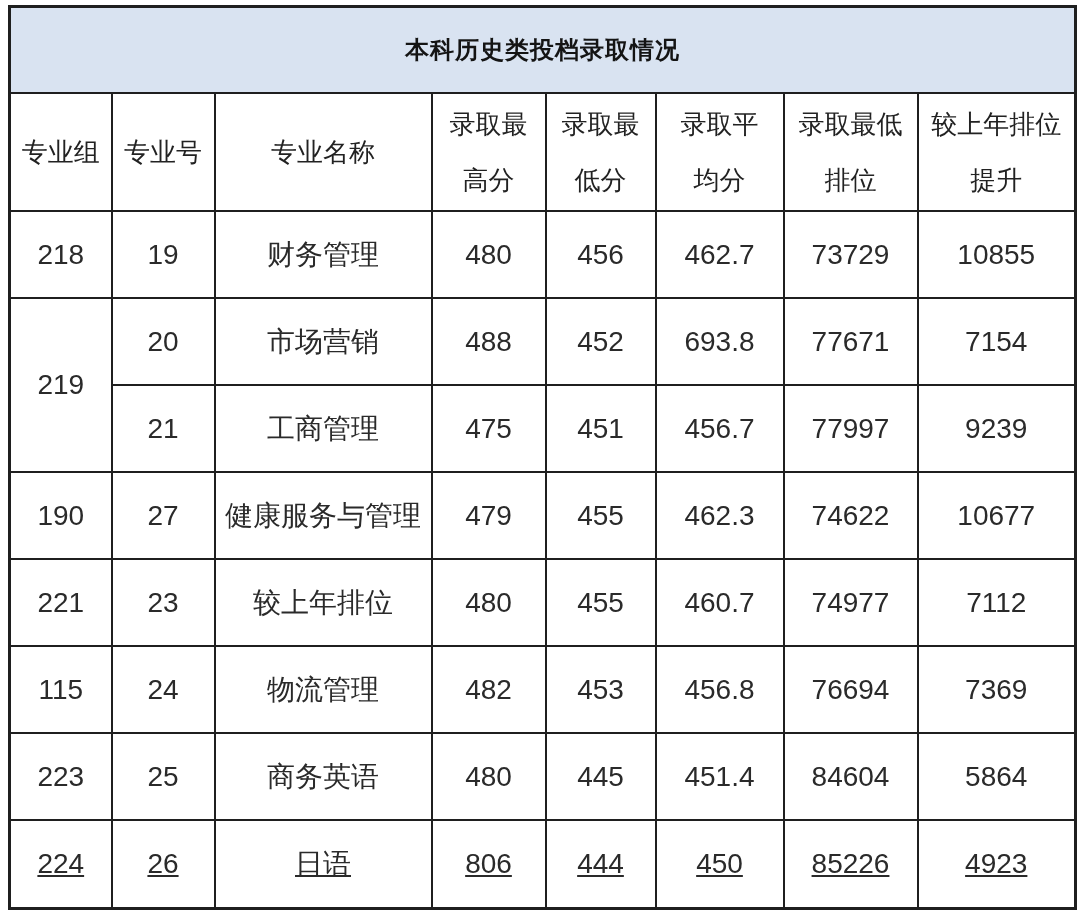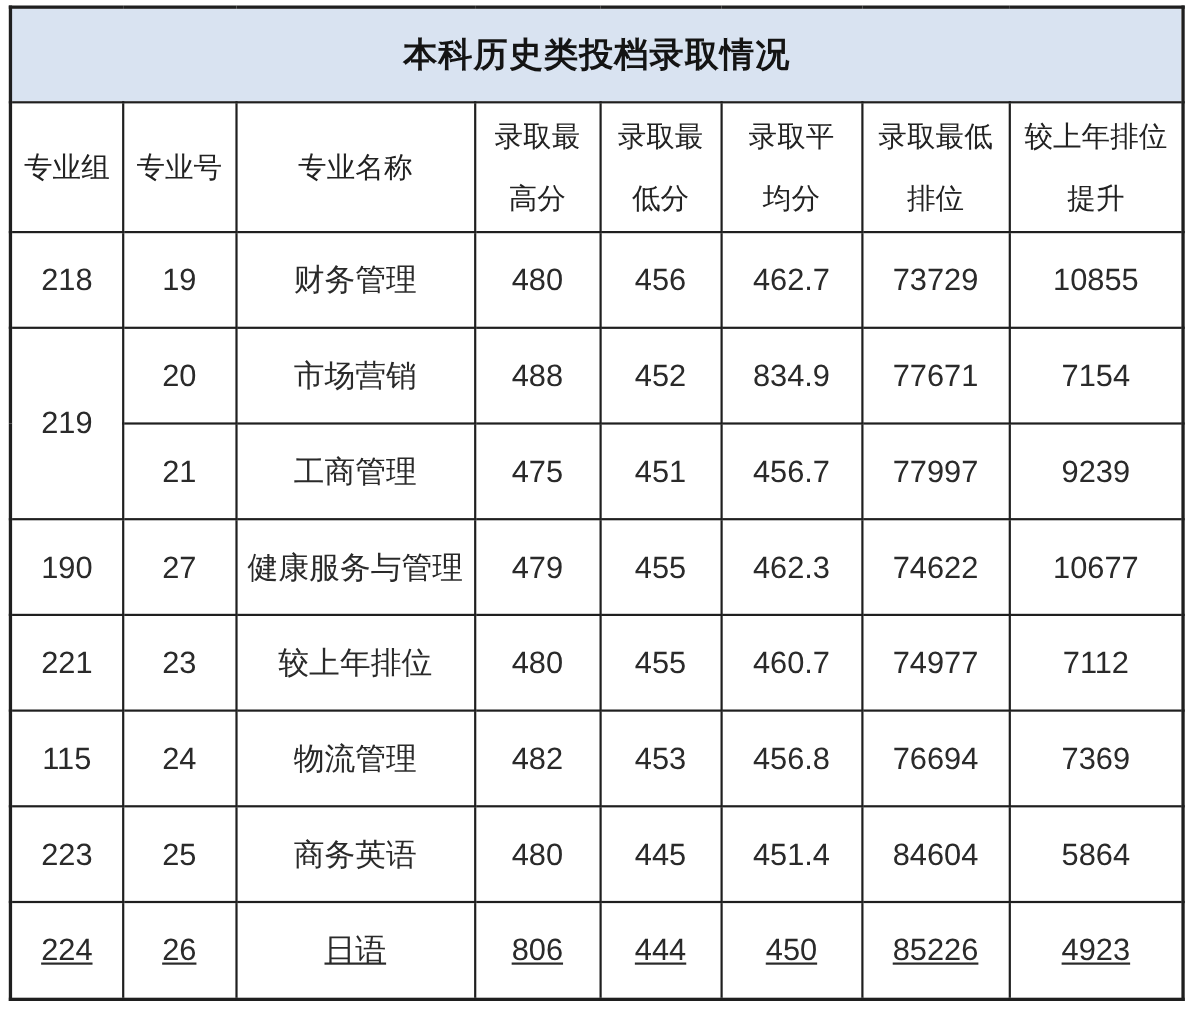--- a/index.html
+++ b/index.html
@@ -30,21 +30,21 @@
   table.score-table td {
     border: 2px solid #1f1f1f;
     text-align: center;
     vertical-align: middle;
     padding: 0;
     overflow: hidden;
   }
   td.title-cell {
     height: 84px;
     background: #d9e3f1;
-    font-size: 31px;
+    font-size: 24px;
     font-weight: bold;
     color: #141414;
     letter-spacing: 1px;
   }
   th.col-header {
     height: 116px;
     font-weight: normal;
     font-size: 26px;
     color: #222222;
   }
@@ -153,21 +153,21 @@
           <td class="data-cell">462.7</td>
           <td class="data-cell">73729</td>
           <td class="data-cell">10855</td>
         </tr>
         <tr>
           <td class="data-cell" rowspan="2">219</td>
           <td class="data-cell">20</td>
           <td class="data-cell">市场营销</td>
           <td class="data-cell">488</td>
           <td class="data-cell">452</td>
-          <td class="data-cell">834.9</td>
+          <td class="data-cell">693.8</td>
           <td class="data-cell">77671</td>
           <td class="data-cell">7154</td>
         </tr>
         <tr>
           <td class="data-cell">21</td>
           <td class="data-cell">工商管理</td>
           <td class="data-cell">475</td>
           <td class="data-cell">451</td>
           <td class="data-cell">456.7</td>
           <td class="data-cell">77997</td>

